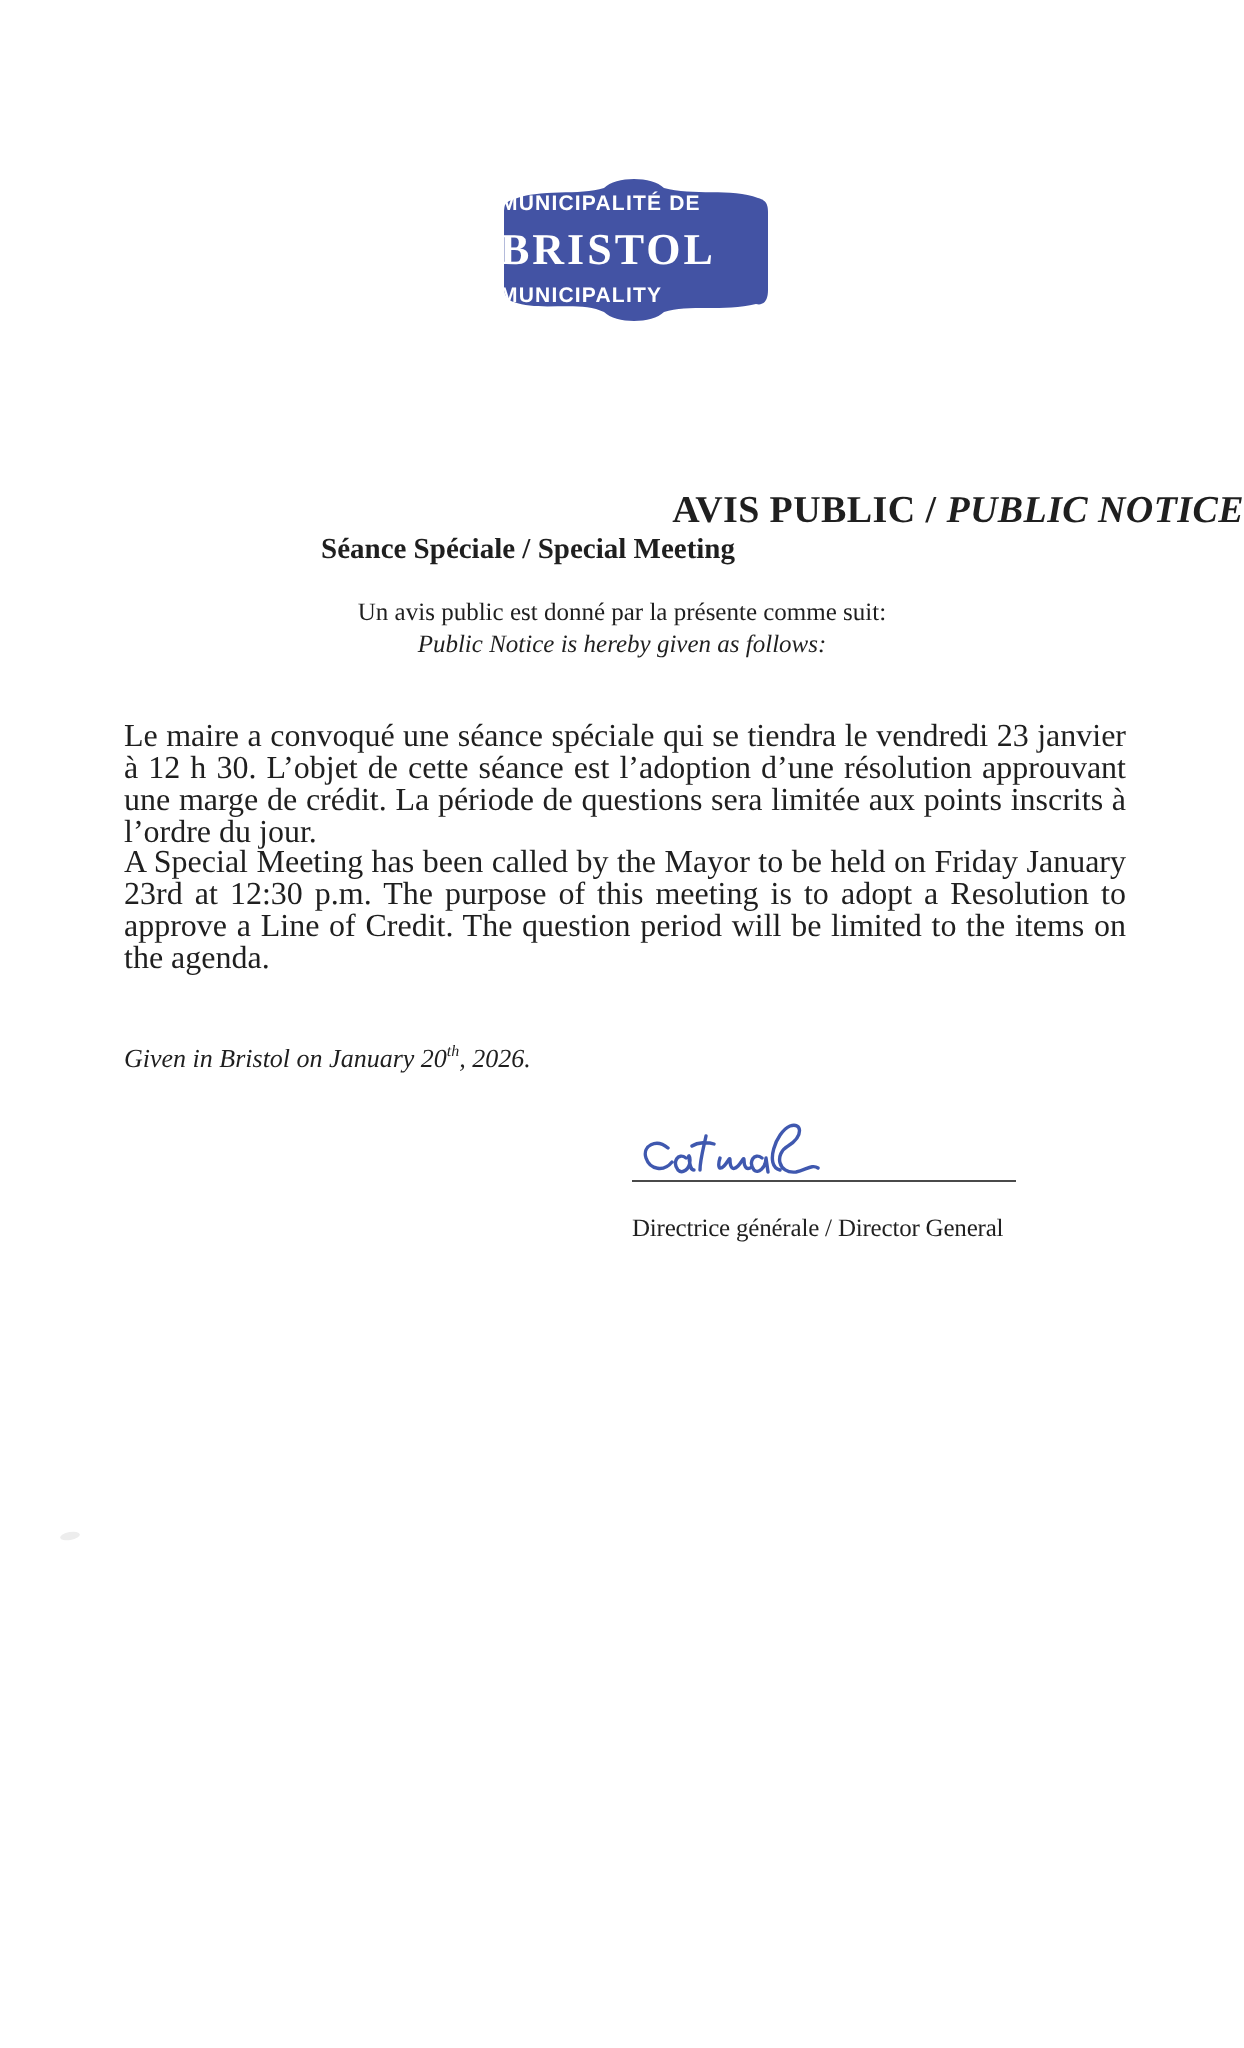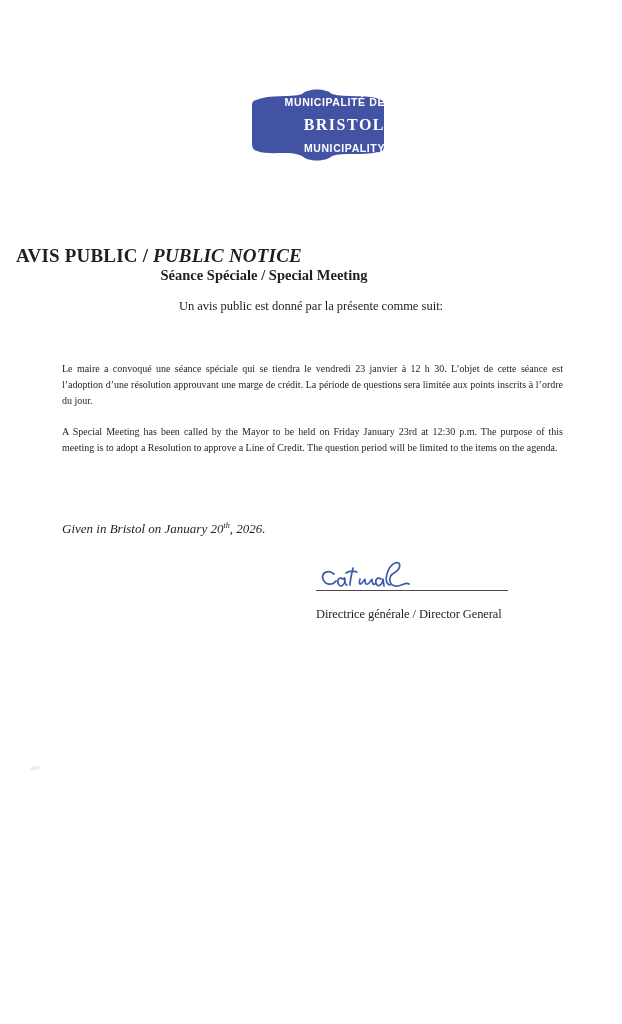--- a/index.html
+++ b/index.html
@@ -24,47 +24,47 @@
     width: 135px;
     height: 82px;
   }
   .logo svg { position: absolute; left: 0; top: 0; }
   .logo-text {
     position: absolute;
     left: 0; top: 0;
     width: 135px; height: 82px;
     display: flex;
     flex-direction: column;
-    align-items: flex-end;
+    align-items: flex-start;
     justify-content: center;
     color: #ffffff;
     text-align: center;
   }
   .logo-line-small {
     font-family: "Liberation Sans", sans-serif;
     font-weight: bold;
     font-size: 10.5px;
     letter-spacing: 0.6px;
     line-height: 13px;
   }
   .logo-line-big {
     font-family: "Liberation Serif", serif;
     font-weight: bold;
-    font-size: 16px;
+    font-size: 22px;
     letter-spacing: 1.5px;
     line-height: 28px;
     margin: 2px 0 3px 0;
   }
 
   
   .title {
     position: absolute;
     left: 0; top: 245px;
     width: 622px;
-    text-align: left;
+    text-align: right;
     font-size: 19px;
     font-weight: bold;
     letter-spacing: 0.2px;
     padding-left: 16px;
   }
   .title .en { font-style: italic; }
   .subtitle {
     position: absolute;
     left: 0; top: 267px;
     width: 528px;
@@ -88,21 +88,21 @@
     text-align: center;
     font-size: 12.5px;
     font-style: italic;
   }
 
   
   .para {
     position: absolute;
     left: 62px;
     width: 501px;
-    font-size: 10px;
+    font-size: 16px;
     line-height: 16px;
     text-align: justify;
   }
   .para-fr { top: 361px; }
   .para-en { top: 424px; }
 
   
   .dateline {
     position: absolute;
     left: 62px; top: 517px;
@@ -168,20 +168,21 @@
       <div class="logo-line-big">BRISTOL</div>
       <div class="logo-line-small">MUNICIPALITY</div>
     </div>
   </div>
 
   <h1 class="title"><span>AVIS PUBLIC</span><span> / </span><span class="en">PUBLIC NOTICE</span></h1>
 
   <h2 class="subtitle">Séance Spéciale / Special Meeting</h2>
 
   <div class="intro-fr">Un avis public est donné par la présente comme suit:</div>
+  <div class="intro-en">Public Notice is hereby given as follows:</div>
 
   <p class="para para-fr">Le maire a convoqué une séance spéciale qui se tiendra le vendredi 23 janvier à 12 h 30.  L’objet de cette séance est l’adoption d’une résolution approuvant une marge de crédit. La période de questions sera limitée aux points inscrits à l’ordre du jour.</p>
   <p class="para para-en">A Special Meeting has been called by the Mayor to be held on Friday January 23rd at 12:30 p.m. The purpose of this meeting is to adopt a Resolution to approve a Line of Credit.  The question period will be limited to the items on the agenda.</p>
 
   <div class="dateline">
     <div class="en"><span>Given in Bristol on January 20</span><sup>th</sup><span>, 2026.</span></div>
   </div>
 
   <div class="sig-block">
     <div class="sig-svg-wrap">

